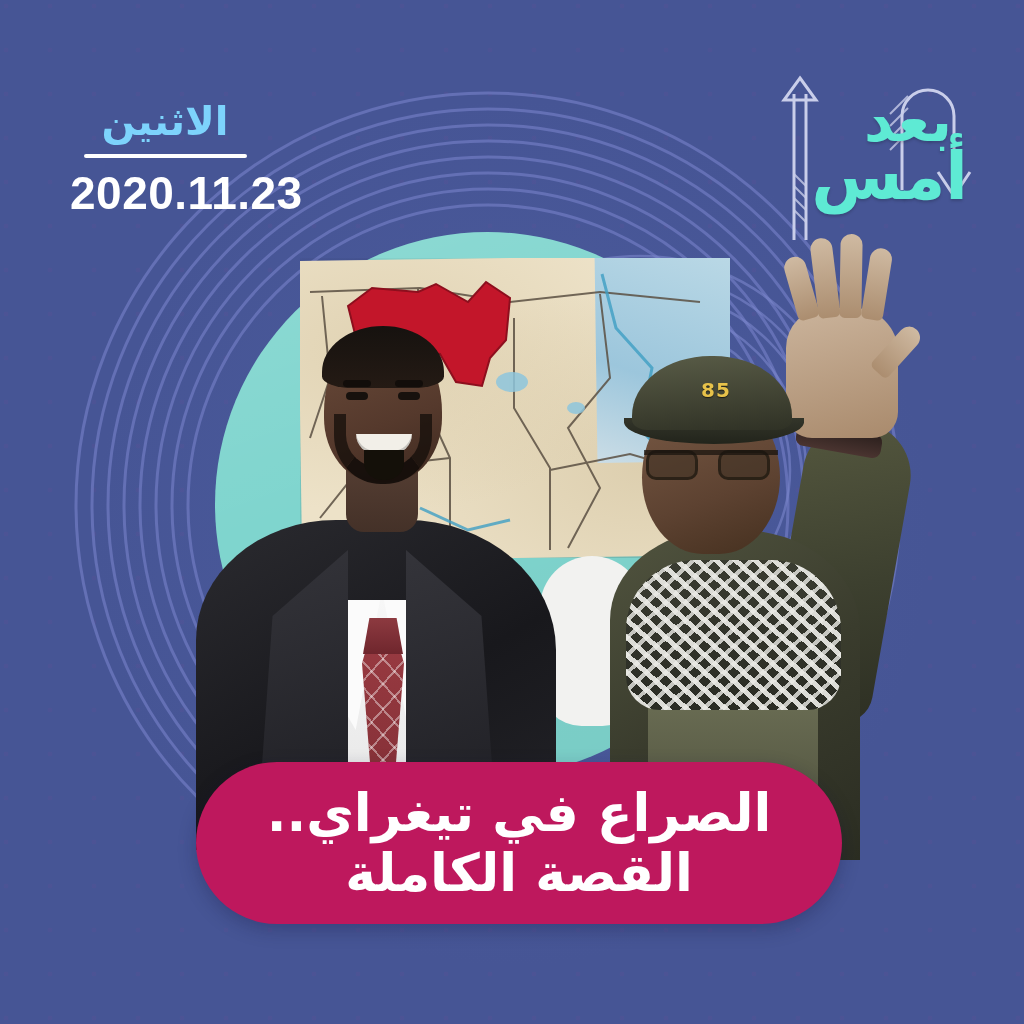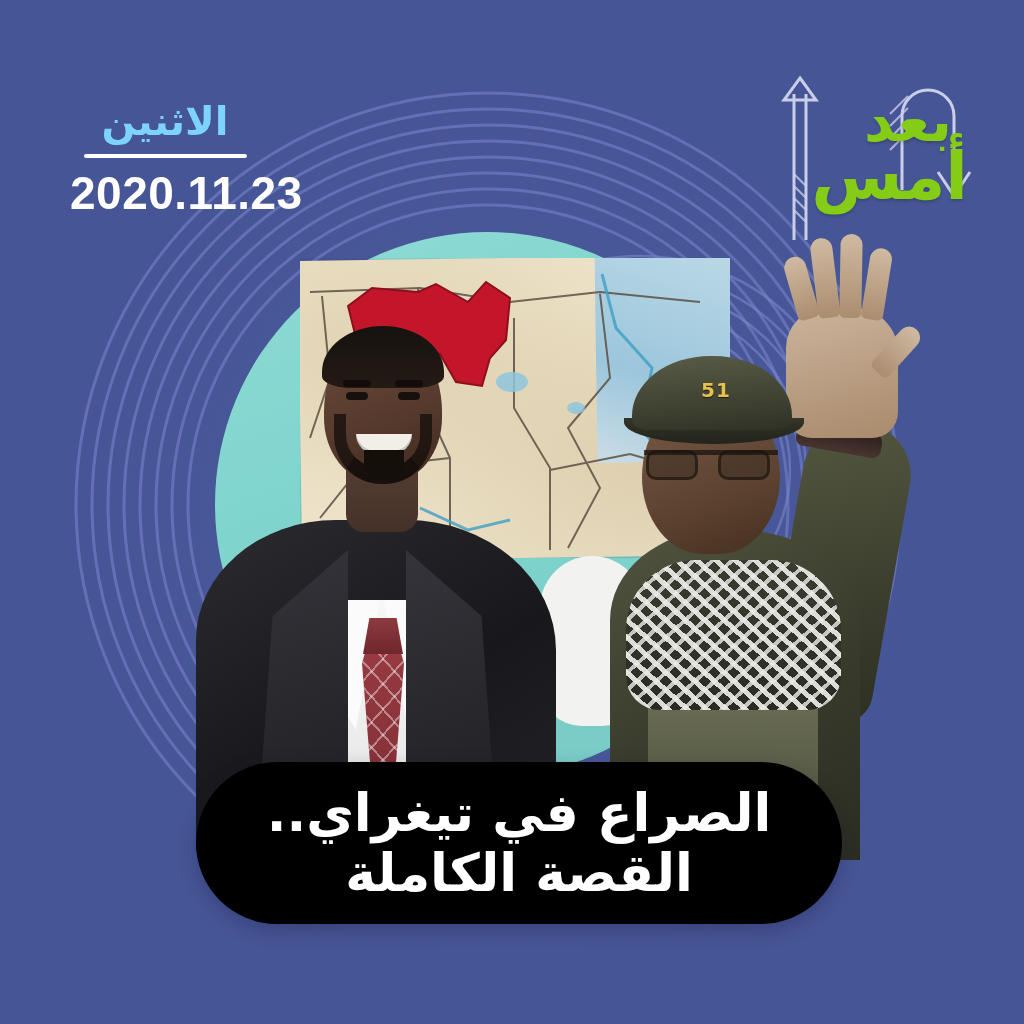--- a/index.html
+++ b/index.html
@@ -245,35 +245,35 @@
   .date-num {
     color:#ffffff; font-size:46px; font-weight:bold; letter-spacing:0.5px;
     font-family:"Liberation Sans", sans-serif;
   }
 
   
   .logo { position:absolute; right:42px; top:70px; width:210px; height:170px; }
   .logo svg { position:absolute; left:0; top:0; }
   .logo-text {
     position:absolute; left:0; top:0; width:210px; height:170px;
-    direction:rtl; color:#84cc16; text-align:left;
+    direction:rtl; color:#5eead4; text-align:left;
   }
   .logo-l1 {
     position:absolute; right:30px; top:22px; font-size:58px; font-weight:bold; line-height:1;
     text-shadow:0 2px 3px rgba(0,0,0,.18);
   }
   .logo-l2 {
     position:absolute; right:14px; top:74px; font-size:66px; font-weight:bold; line-height:1;
     text-shadow:0 2px 3px rgba(0,0,0,.18);
   }
 
   
   .banner {
     position:absolute; left:196px; top:762px; width:646px; height:162px;
-    background:#000000; border-radius:86px;
+    background:#be185d; border-radius:86px;
     display:flex; flex-direction:column; align-items:center; justify-content:center;
     box-shadow:0 6px 18px rgba(20,20,60,.28);
   }
   .banner-l1, .banner-l2 {
     direction:rtl; color:#fff; font-weight:bold; line-height:1.08;
     text-align:center; width:100%;
   }
   .banner-l1 { font-size:52px; }
   .banner-l2 { font-size:52px; margin-top:4px; }
 </style>
@@ -352,21 +352,21 @@
       <div class="pB-finger f5"></div>
       <div class="pB-body"></div>
       <div class="pB-vest"></div>
       <div class="pB-scarf"></div>
       <div class="pB-head"></div>
       <div class="pB-lensL"></div>
       <div class="pB-lensR"></div>
       <div class="pB-glasses"></div>
       <div class="pB-brim"></div>
       <div class="pB-cap"></div>
-      <div class="pB-badge">51</div>
+      <div class="pB-badge">85</div>
     </div>
 
     <div class="pA">
       <div class="pA-suit"></div>
       <div class="pA-shirt"></div>
       <div class="pA-collarL"></div>
       <div class="pA-collarR"></div>
       <div class="pA-tie"></div>
       <div class="pA-knot"></div>
       <div class="pA-lapelL"></div>

